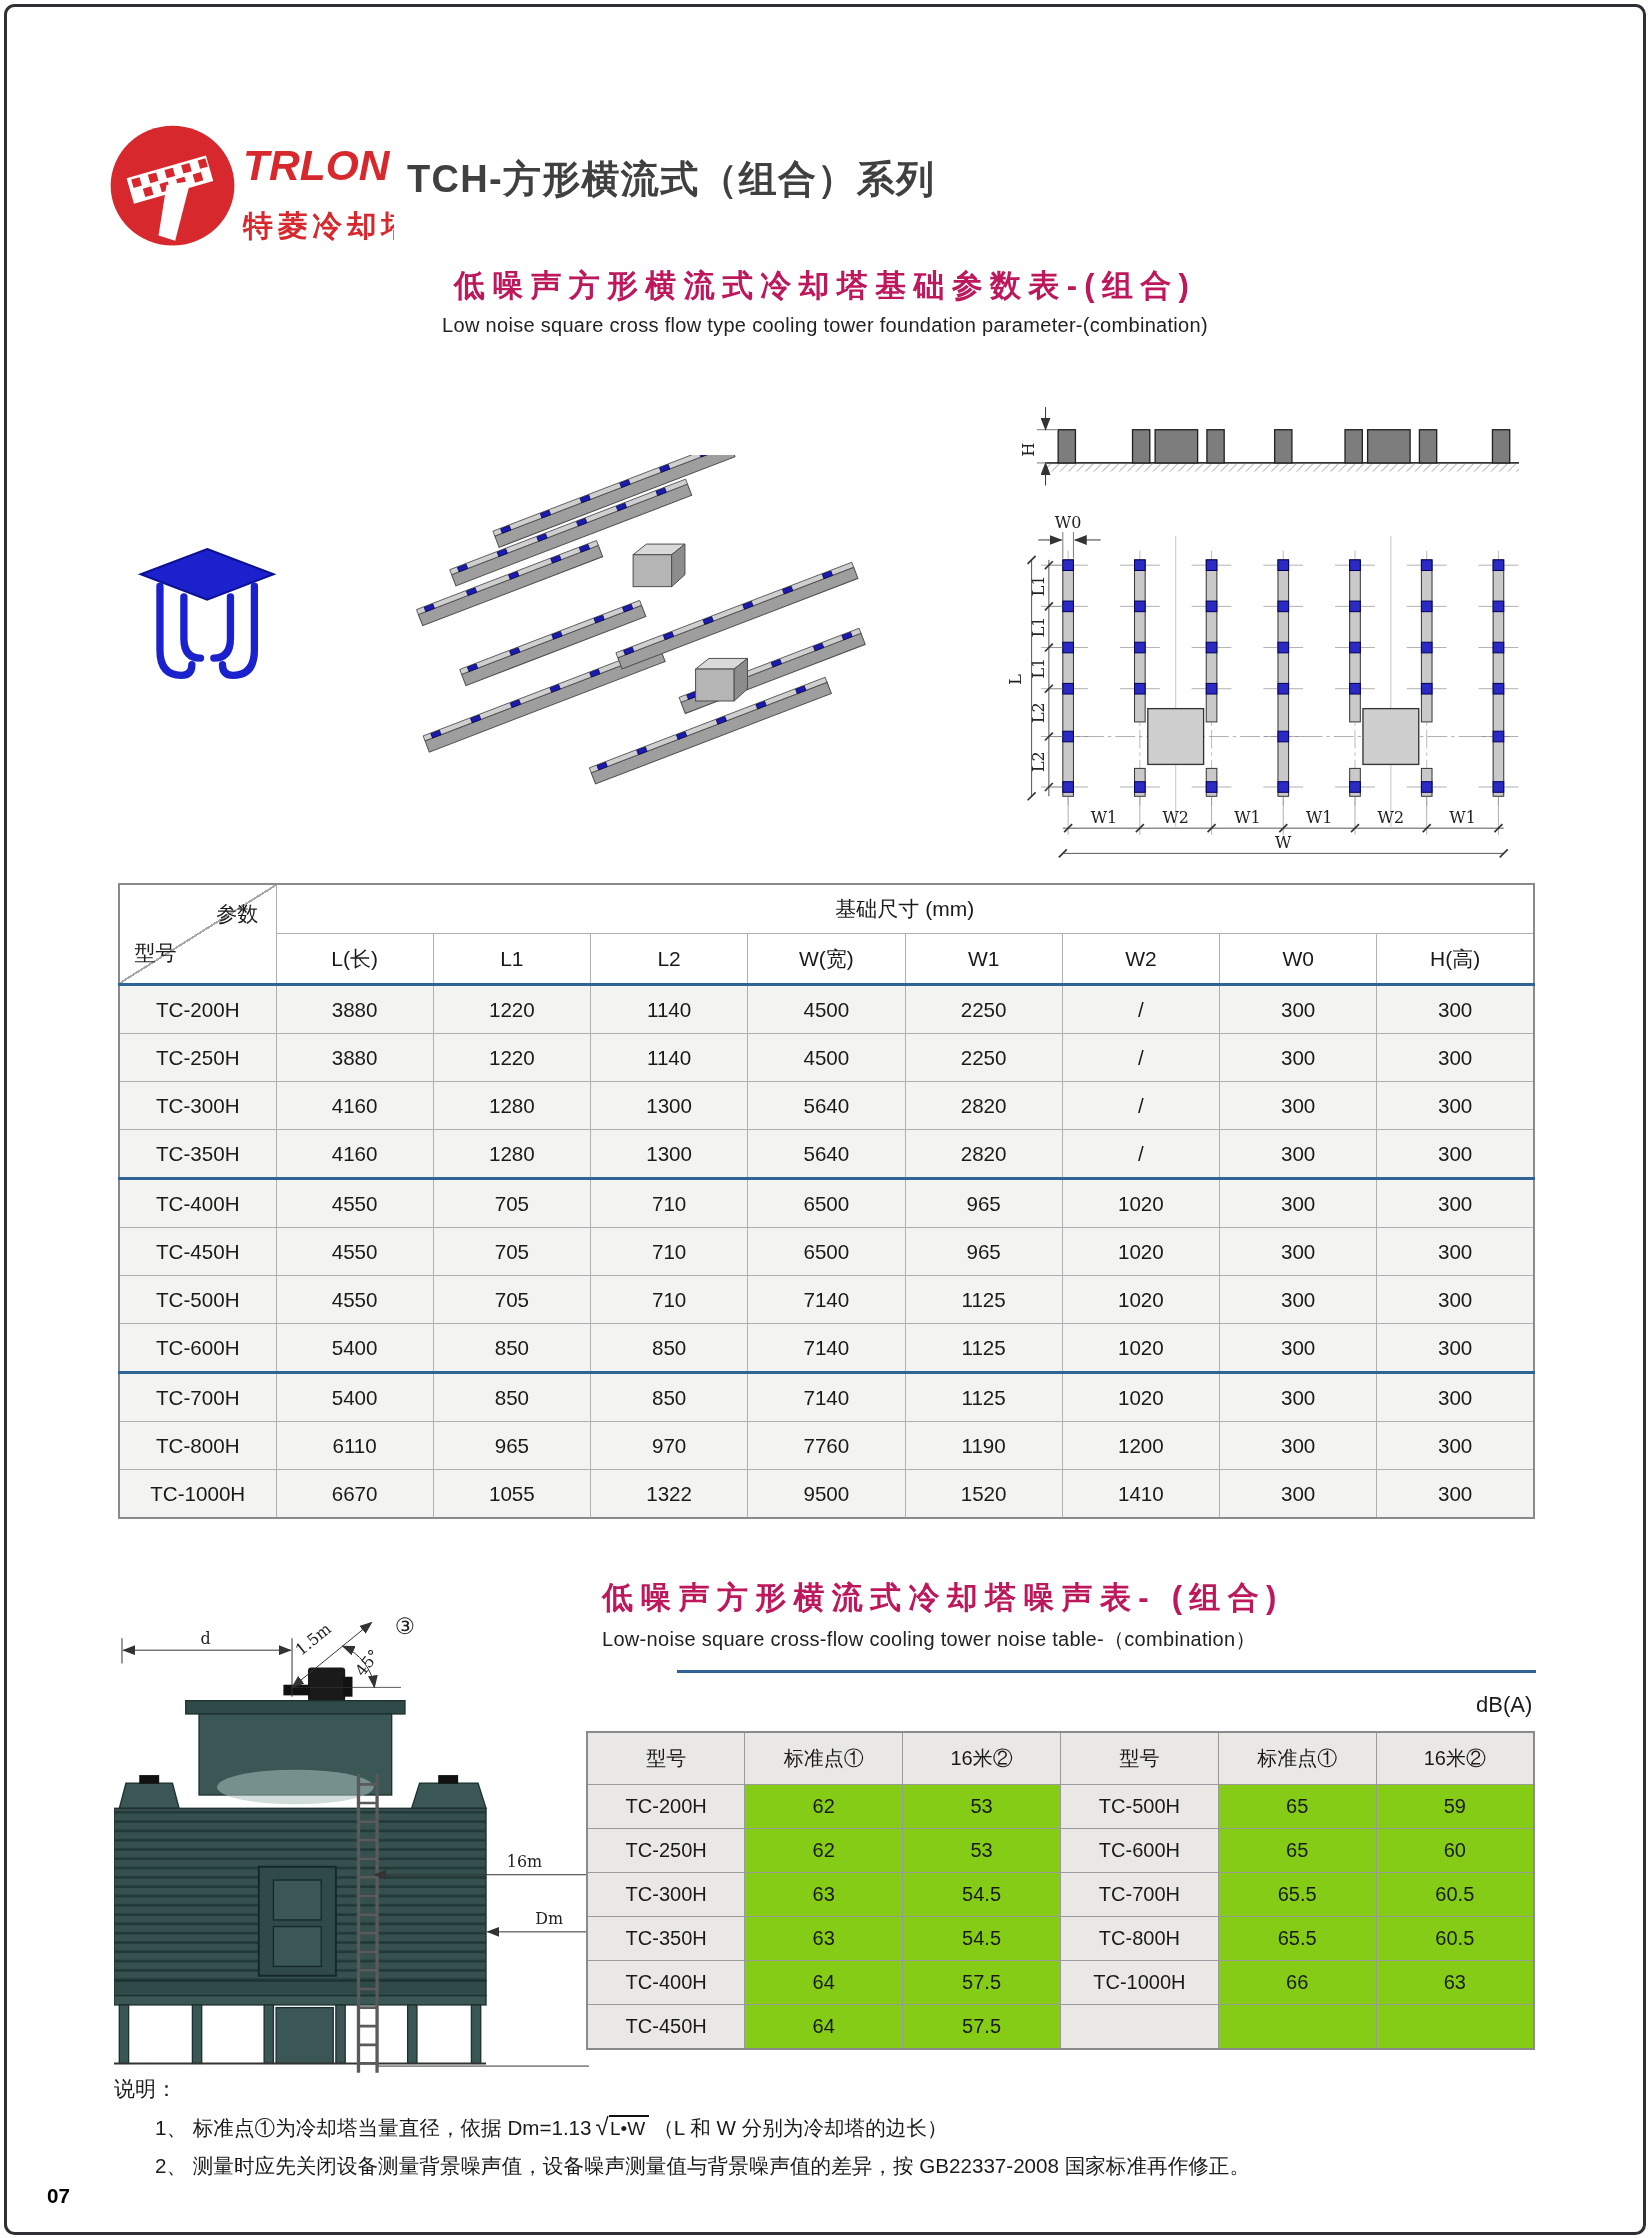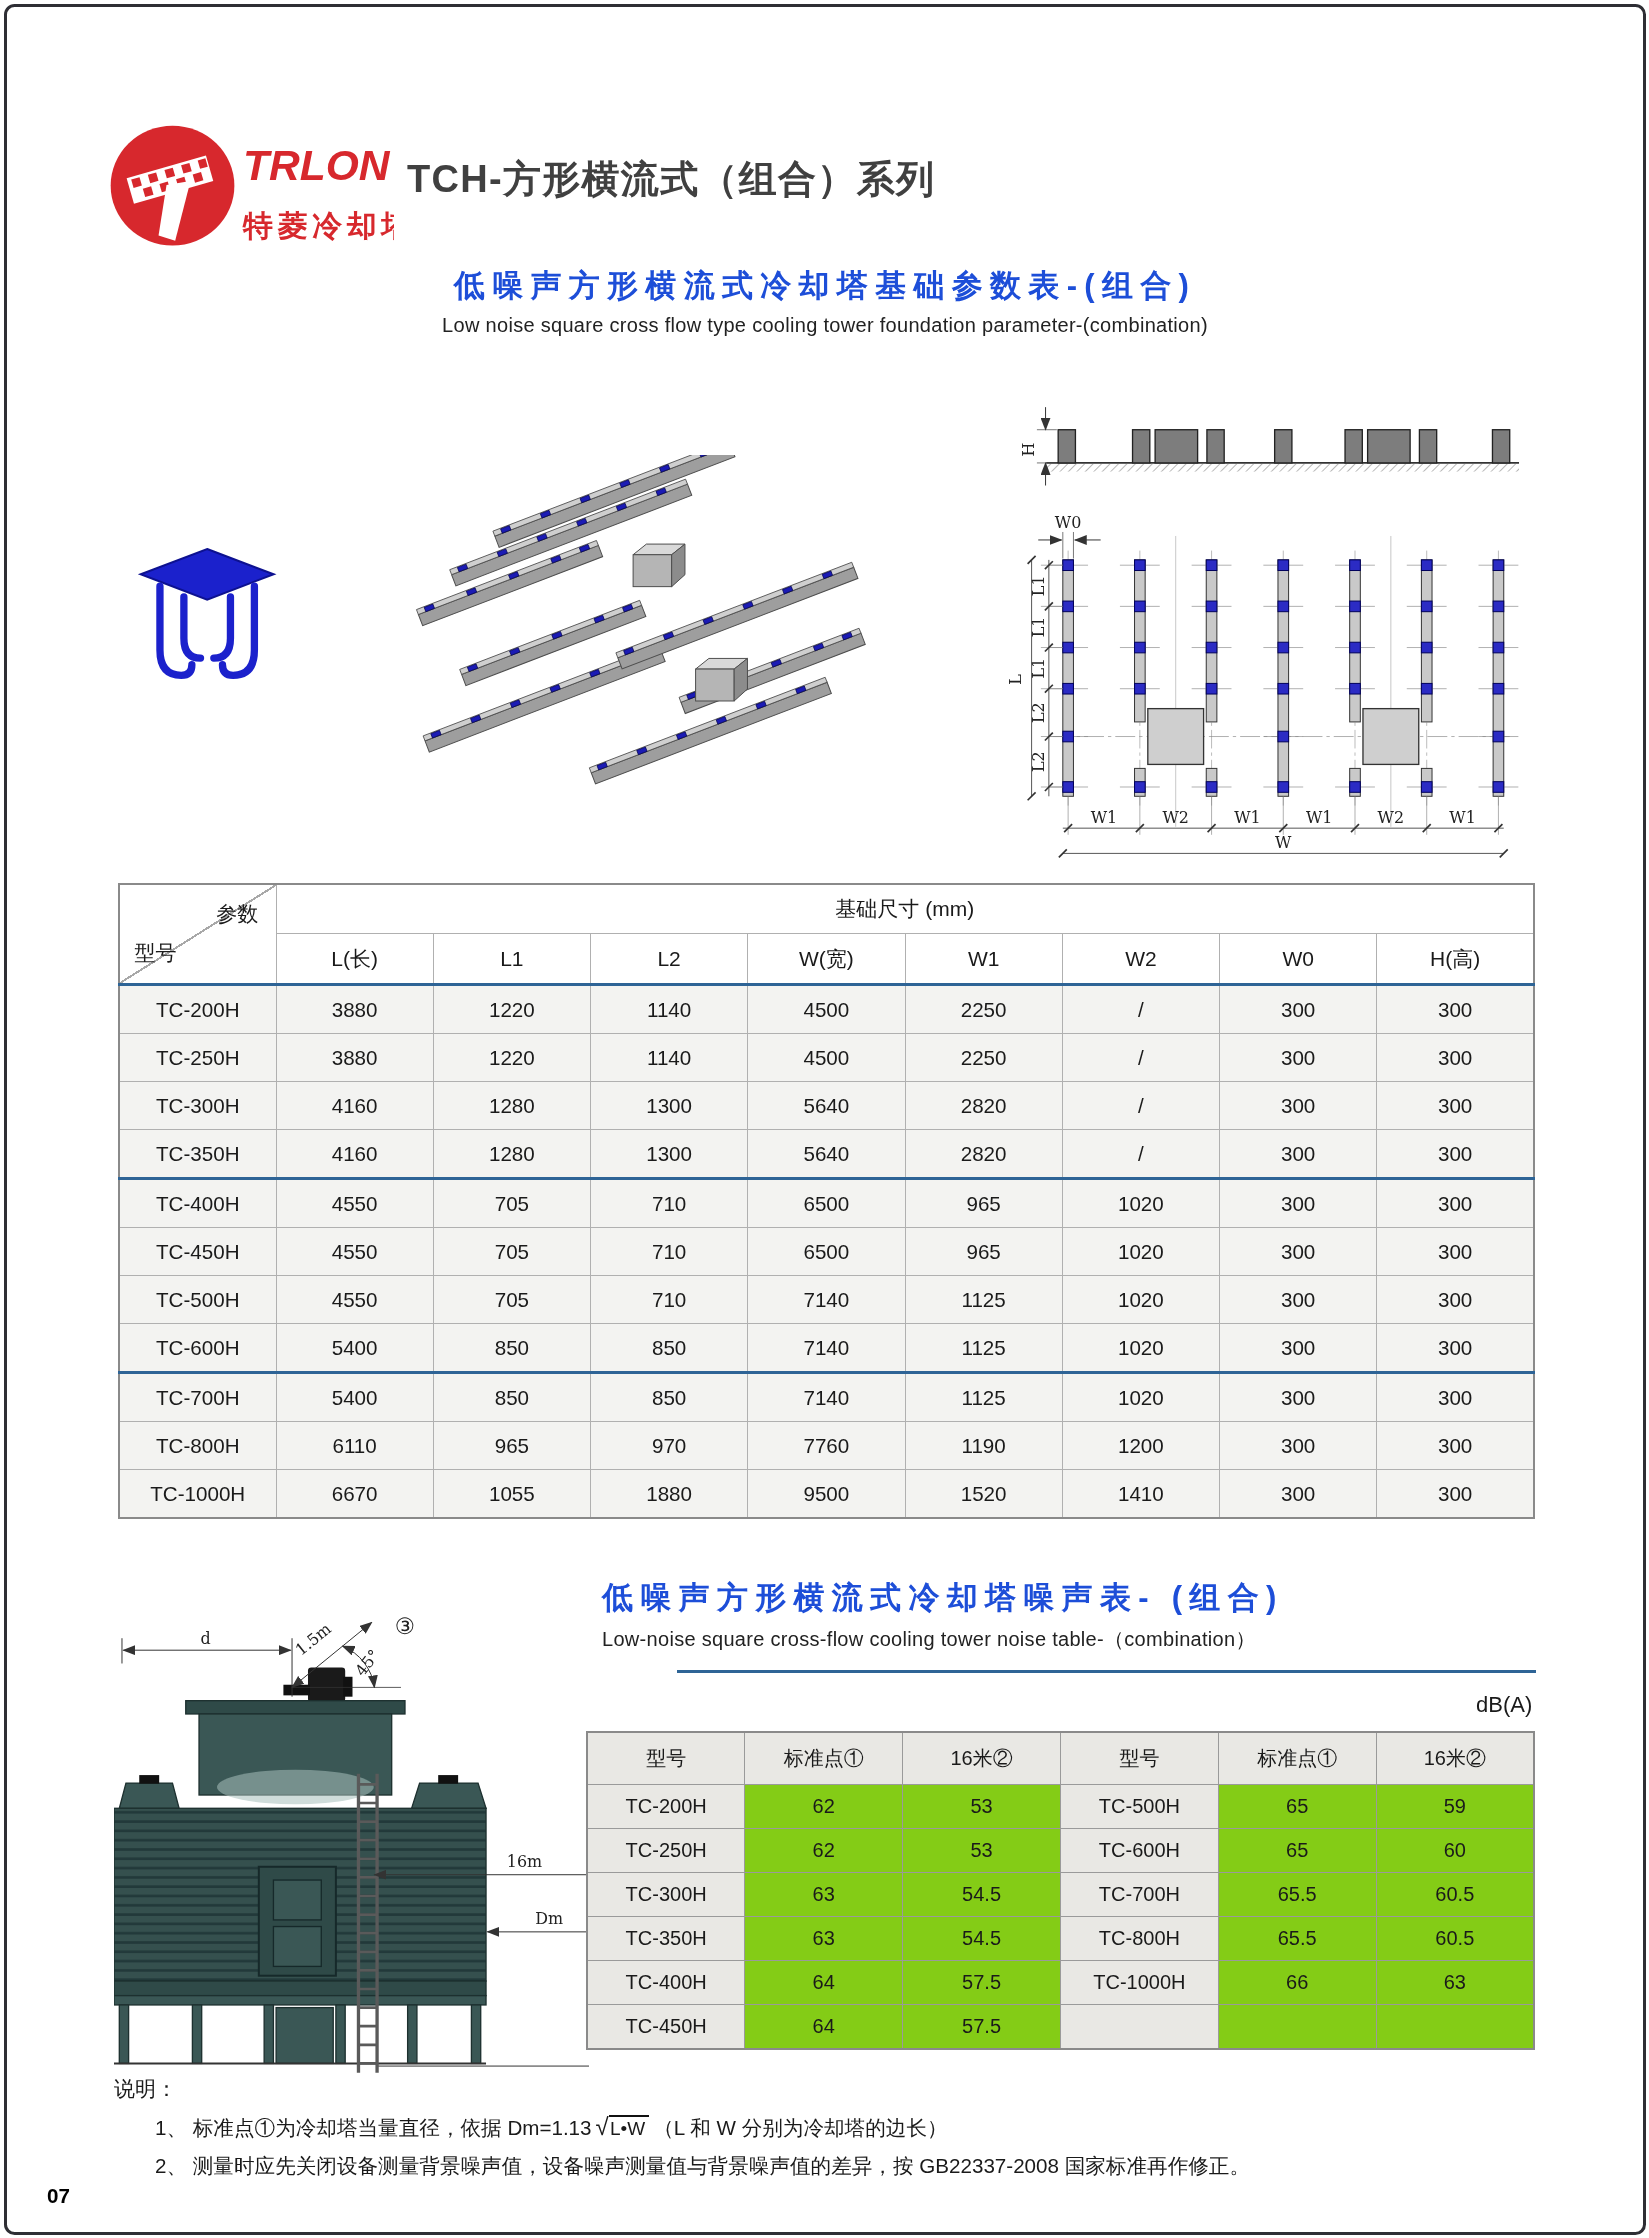--- a/index.html
+++ b/index.html
@@ -4,21 +4,21 @@
 <style>
   html,body{margin:0;padding:0;background:#fff;}
   body{width:1650px;height:2239px;position:relative;font-family:"Liberation Sans",sans-serif;color:#1a1a1a;overflow:hidden;}
   .abs{position:absolute;}
   .frame{left:4px;top:4px;width:1642px;height:2231px;box-sizing:border-box;border:3.3px solid #2e2e34;border-radius:10.6px;}
   
   .header-title{left:407px;top:154px;font-size:38px;font-weight:bold;letter-spacing:1.3px;color:#404040;}
   
   .sec1{left:0;top:265px;width:1650px;text-align:center;}
   .sec2{left:602px;top:1577px;width:934px;text-align:left;}
-  .t-cn{font-size:31px;font-weight:bold;letter-spacing:7.3px;color:#1d4ed8;}
+  .t-cn{font-size:31px;font-weight:bold;letter-spacing:7.3px;color:#be185d;}
   .t-en{font-size:20px;margin-top:6.6px;letter-spacing:0.3px;color:#222;}
   .sec2-line{left:677px;top:1670px;width:859px;height:3.3px;background:#2e6496;}
   
   .ftable-wrap{left:118px;top:883px;width:1417px;}
   table{border-collapse:collapse;table-layout:fixed;width:100%;}
   .ftable{border:2px solid #8a8a8a;}
   .ftable td{border:1.3px solid #b0b0b0;text-align:center;font-size:20.6px;padding:0;}
   .ftable tr.head1 td{height:48px;background:#fff;font-size:21px;}
   .ftable tr.head2 td{height:49px;background:#fff;font-size:21px;border-bottom:3.3px solid #2e6496;}
   .ftable tbody td{height:47px;background:#f3f3f1;}
@@ -460,21 +460,21 @@
           <td>7760</td>
           <td>1190</td>
           <td>1200</td>
           <td>300</td>
           <td>300</td>
         </tr>
         <tr>
           <td>TC-1000H</td>
           <td>6670</td>
           <td>1055</td>
-          <td>1880</td>
+          <td>1322</td>
           <td>9500</td>
           <td>1520</td>
           <td>1410</td>
           <td>300</td>
           <td>300</td>
         </tr>
       </tbody>
   </table>
 </div>
 

